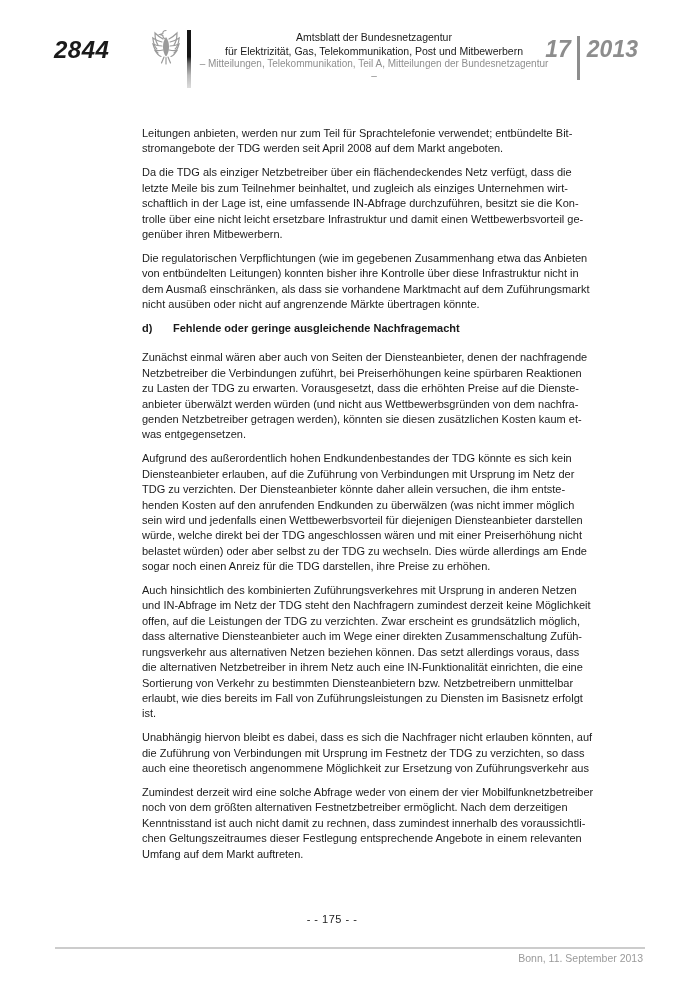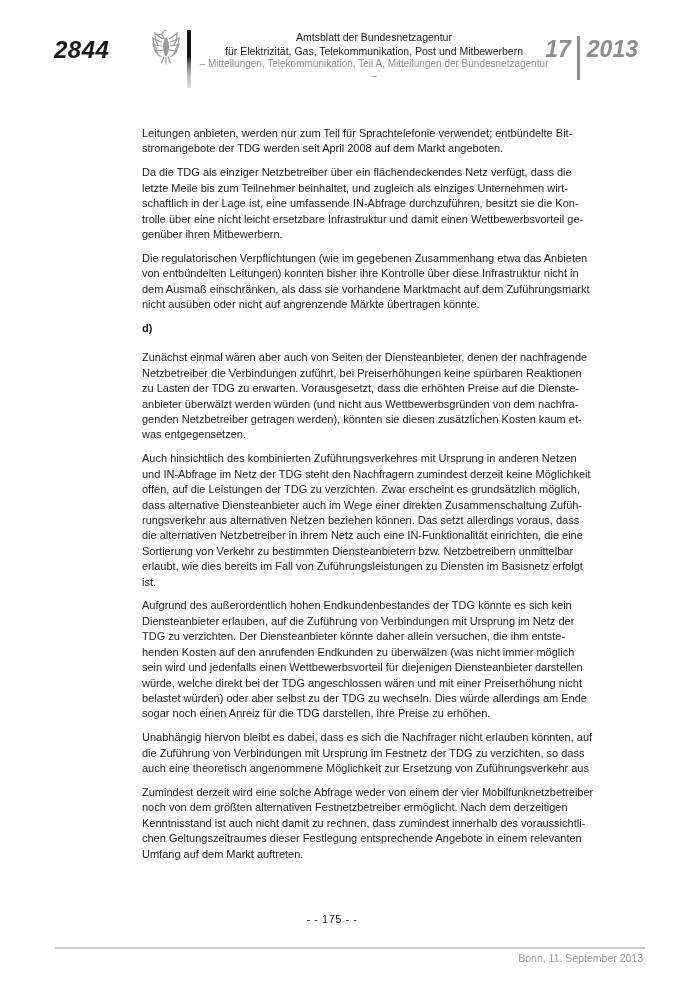--- a/index.html
+++ b/index.html
@@ -98,45 +98,46 @@
 schaftlich in der Lage ist, eine umfassende IN-Abfrage durchzuführen, besitzt sie die Kon-
 trolle über eine nicht leicht ersetzbare Infrastruktur und damit einen Wettbewerbsvorteil ge-
 genüber ihren Mitbewerbern.</p>
     <p class="para">Die regulatorischen Verpflichtungen (wie im gegebenen Zusammenhang etwa das Anbieten
 von entbündelten Leitungen) konnten bisher ihre Kontrolle über diese Infrastruktur nicht in
 dem Ausmaß einschränken, als dass sie vorhandene Marktmacht auf dem Zuführungsmarkt
 nicht ausüben oder nicht auf angrenzende Märkte übertragen könnte.</p>
 
     <div class="heading">
       <span class="h-label">d)</span>
+      <span>Fehlende oder geringe ausgleichende Nachfragemacht</span>
     </div>
 
     <p class="para">Zunächst einmal wären aber auch von Seiten der Diensteanbieter, denen der nachfragende
 Netzbetreiber die Verbindungen zuführt, bei Preiserhöhungen keine spürbaren Reaktionen
 zu Lasten der TDG zu erwarten. Vorausgesetzt, dass die erhöhten Preise auf die Dienste-
 anbieter überwälzt werden würden (und nicht aus Wettbewerbsgründen von dem nachfra-
 genden Netzbetreiber getragen werden), könnten sie diesen zusätzlichen Kosten kaum et-
 was entgegensetzen.</p>
+    <p class="para">Aufgrund des außerordentlich hohen Endkundenbestandes der TDG könnte es sich kein
+Diensteanbieter erlauben, auf die Zuführung von Verbindungen mit Ursprung im Netz der
+TDG zu verzichten. Der Diensteanbieter könnte daher allein versuchen, die ihm entste-
+henden Kosten auf den anrufenden Endkunden zu überwälzen (was nicht immer möglich
+sein wird und jedenfalls einen Wettbewerbsvorteil für diejenigen Diensteanbieter darstellen
+würde, welche direkt bei der TDG angeschlossen wären und mit einer Preiserhöhung nicht
+belastet würden) oder aber selbst zu der TDG zu wechseln. Dies würde allerdings am Ende
+sogar noch einen Anreiz für die TDG darstellen, ihre Preise zu erhöhen.</p>
     <p class="para">Auch hinsichtlich des kombinierten Zuführungsverkehres mit Ursprung in anderen Netzen
 und IN-Abfrage im Netz der TDG steht den Nachfragern zumindest derzeit keine Möglichkeit
 offen, auf die Leistungen der TDG zu verzichten. Zwar erscheint es grundsätzlich möglich,
 dass alternative Diensteanbieter auch im Wege einer direkten Zusammenschaltung Zufüh-
 rungsverkehr aus alternativen Netzen beziehen können. Das setzt allerdings voraus, dass
 die alternativen Netzbetreiber in ihrem Netz auch eine IN-Funktionalität einrichten, die eine
 Sortierung von Verkehr zu bestimmten Diensteanbietern bzw. Netzbetreibern unmittelbar
 erlaubt, wie dies bereits im Fall von Zuführungsleistungen zu Diensten im Basisnetz erfolgt
 ist.</p>
-    <p class="para">Aufgrund des außerordentlich hohen Endkundenbestandes der TDG könnte es sich kein
-Diensteanbieter erlauben, auf die Zuführung von Verbindungen mit Ursprung im Netz der
-TDG zu verzichten. Der Diensteanbieter könnte daher allein versuchen, die ihm entste-
-henden Kosten auf den anrufenden Endkunden zu überwälzen (was nicht immer möglich
-sein wird und jedenfalls einen Wettbewerbsvorteil für diejenigen Diensteanbieter darstellen
-würde, welche direkt bei der TDG angeschlossen wären und mit einer Preiserhöhung nicht
-belastet würden) oder aber selbst zu der TDG zu wechseln. Dies würde allerdings am Ende
-sogar noch einen Anreiz für die TDG darstellen, ihre Preise zu erhöhen.</p>
     <p class="para">Unabhängig hiervon bleibt es dabei, dass es sich die Nachfrager nicht erlauben könnten, auf
 die Zuführung von Verbindungen mit Ursprung im Festnetz der TDG zu verzichten, so dass
 auch eine theoretisch angenommene Möglichkeit zur Ersetzung von Zuführungsverkehr aus</p>
     <p class="para">Zumindest derzeit wird eine solche Abfrage weder von einem der vier Mobilfunknetzbetreiber
 noch von dem größten alternativen Festnetzbetreiber ermöglicht. Nach dem derzeitigen
 Kenntnisstand ist auch nicht damit zu rechnen, dass zumindest innerhalb des voraussichtli-
 chen Geltungszeitraumes dieser Festlegung entsprechende Angebote in einem relevanten
 Umfang auf dem Markt auftreten.</p>
   </main>
 

